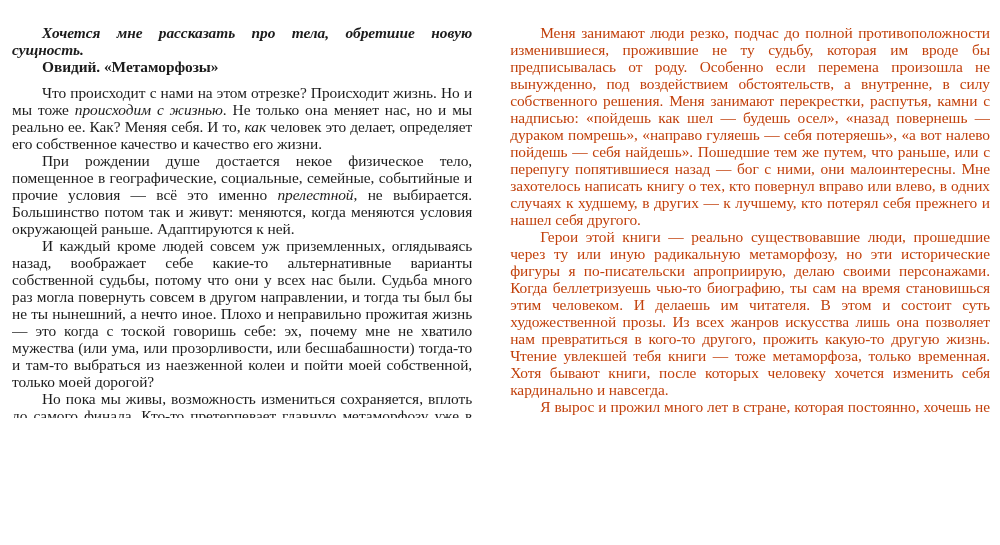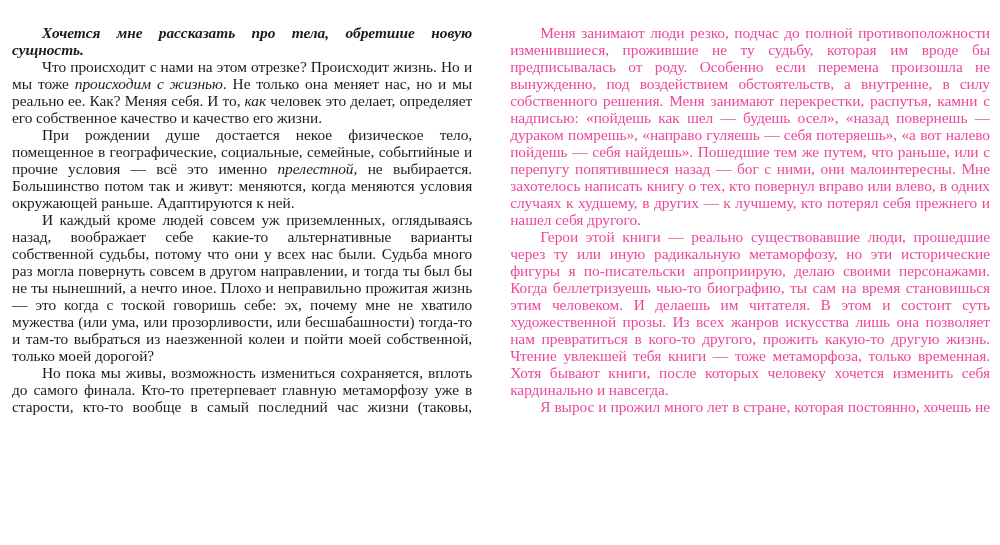--- a/index.html
+++ b/index.html
@@ -52,23 +52,24 @@
     margin-bottom: 9px;
   }
   .col em { }
 </style>
 </head>
 <body style="background: rgb(255, 255, 255);">
 
 <main class="spread">
   <section class="col col-left" id="col-left" style="color: rgb(28, 28, 28);">
       <p class="epigraph">Хочется мне рассказать про тела, обретшие новую сущность.</p>
+      <p class="epigraph-author">Овидий. «Метаморфозы»</p>
       <p class="para"><span>Что происходит с нами на этом отрезке? Происходит жизнь. Но и мы тоже </span><em>происходим с жизнью</em><span>. Не только она меняет нас, но и мы реально ее. Как? Меняя себя. И то, </span><em>как</em><span> человек это делает, определяет его собственное качество и качество его жизни.</span></p>
       <p class="para"><span>При рождении душе достается некое физическое тело, помещенное в географические, социальные, семейные, событийные и прочие условия — всё это именно </span><em>прелестной</em><span>, не выбирается. Большинство потом так и живут: меняются, когда меняются условия окружающей раньше. Адаптируются к ней.</span></p>
       <p class="para"><span>И каждый кроме людей совсем уж приземленных, оглядываясь назад, воображает себе какие-то альтернативные варианты собственной судьбы, потому что они у всех нас были. Судьба много раз могла повернуть совсем в другом направлении, и тогда ты был бы не ты нынешний, а нечто иное. Плохо и неправильно прожитая жизнь — это когда с тоской говоришь себе: эх, почему мне не хватило мужества (или ума, или прозорливости, или бесшабашности) тогда-то и там-то выбраться из наезженной колеи и пойти моей собственной, только моей дорогой?</span></p>
       <p class="para"><span>Но пока мы живы, возможность измениться сохраняется, вплоть до самого финала. Кто-то претерпевает главную метаморфозу уже в старости, кто-то вообще в самый последний час жизни (таковы, например, героические поступки с летальным исходом). Тем-то жизнь и интересна вплоть до заключительной своей страницы.</span></p>
     </section>
-  <section class="col col-right" id="col-right" style="color: #ec4899; font-family: Liberation Serif, serif;">
+  <section class="col col-right" id="col-right" style="color: #c2410c; font-family: Liberation Serif, serif;">
       <p class="para"><span>Меня занимают люди резко, подчас до полной противоположности изменившиеся, прожившие не ту судьбу, которая им вроде бы предписывалась от роду. Особенно если перемена произошла не вынужденно, под воздействием обстоятельств, а внутренне, в силу собственного решения. Меня занимают перекрестки, распутья, камни с надписью: «пойдешь как шел — будешь осел», «назад повернешь — дураком помрешь», «направо гуляешь — себя потеряешь», «а вот налево пойдешь — себя найдешь». Пошедшие тем же путем, что раньше, или с перепугу попятившиеся назад — бог с ними, они малоинтересны. Мне захотелось написать книгу о тех, кто повернул вправо или влево, в одних случаях к худшему, в других — к лучшему, кто потерял себя прежнего и нашел себя другого.</span></p>
       <p class="para"><span>Герои этой книги — реально существовавшие люди, прошедшие через ту или иную радикальную метаморфозу, но эти исторические фигуры я по-писательски апроприирую, делаю своими персонажами. Когда беллетризуешь чью-то биографию, ты сам на время становишься этим человеком. И делаешь им читателя. В этом и состоит суть художественной прозы. Из всех жанров искусства лишь она позволяет нам превратиться в кого-то другого, прожить какую-то другую жизнь. Чтение увлекшей тебя книги — тоже метаморфоза, только временная. Хотя бывают книги, после которых человеку хочется изменить себя кардинально и навсегда.</span></p>
       <p class="para"><span>Я вырос и прожил много лет в стране, которая постоянно, хочешь не хочешь, заставляла своих обитателей метаморфировать, потому что и сама делала резкие зигзаги. Это была отнюдь не Швейцария, жителей которой Карамзин в «Записках русского путешественника» когда-то завистливо вопрошал: «Щасливые швейцары! Всякий ли день, всякий ли час благодарите вы небо за свое счастие, живучи в объятиях прелестной натуры, под благодетельными законами братского союза, в простоте нравов и служа одному Богу? Вся жизнь ваша есть, конечно, приятное сновидение, и самая роковая стрела должна кротко влетать в грудь вашу, не возмущаемую свирепыми страстями!» Швейцария и «щасливые швейцары» в моей</span></p>
     </section>
 </main>
 
 </body></html>

